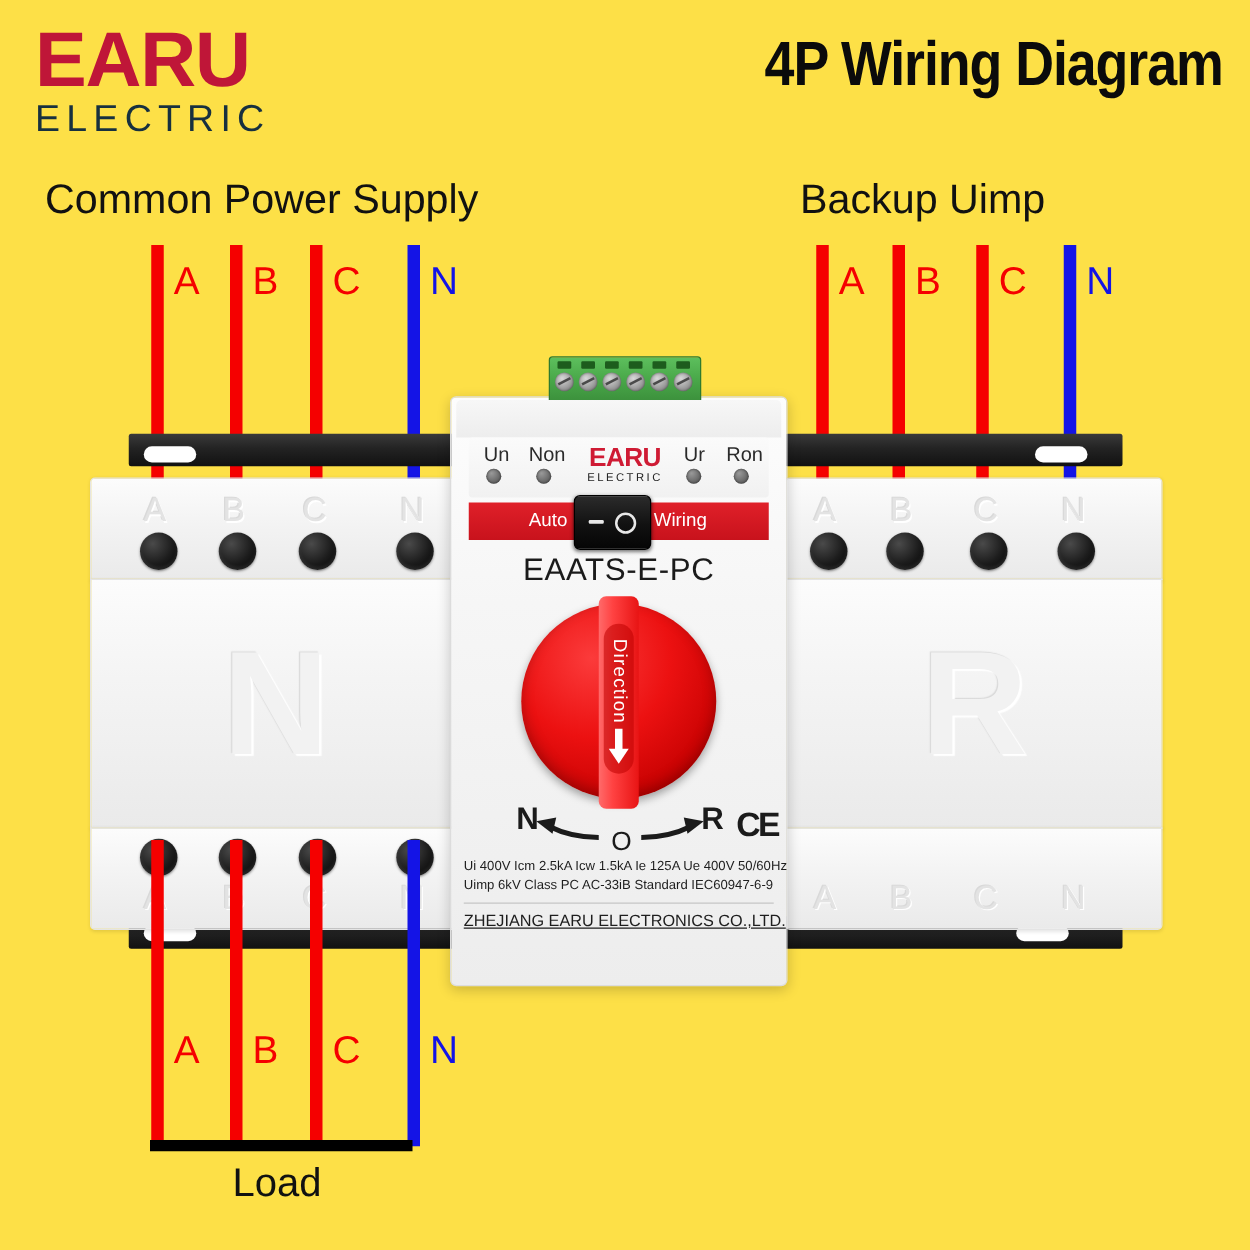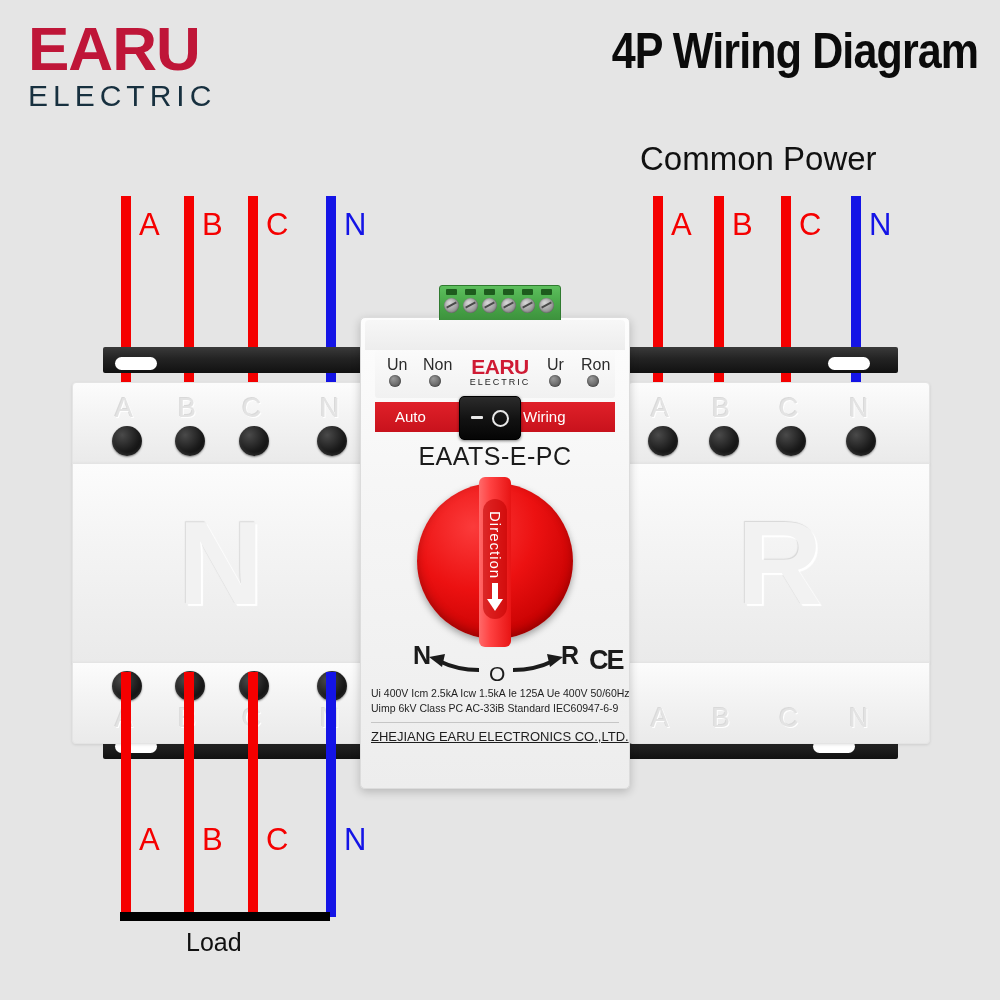--- a/index.html
+++ b/index.html
@@ -4,21 +4,21 @@
 <style>
   html, body {
     margin: 0;
     padding: 0;
     background: #ffffff;
   }
   #page {
     position: relative;
     width: 1000px;
     height: 1000px;
-    background: #e5e5e5;
+    background: #fde047;
     overflow: hidden;
     font-family: "Liberation Sans", sans-serif;
   }
 
   
   .logo {
     position: absolute;
     left: 28px;
     top: 20px;
     width: 220px;
@@ -69,21 +69,21 @@
     font-size: 33px;
     color: #111111;
     white-space: nowrap;
   }
   .src-left  { left: 36px;  top: 140px; }
   .src-right { left: 640px; top: 140px; }
   .load-label {
     position: absolute;
     left: 186px;
     top: 928px;
-    font-size: 25px;
+    font-size: 32px;
     color: #111111;
   }
 
   
   .wire {
     position: absolute;
     width: 10px;
   }
   .wire.red  { background: #f50000; }
   .wire.blue { background: #1414e6; }
@@ -266,21 +266,21 @@
     height: 30px;
     background: linear-gradient(180deg,#e02029 0%,#c8121c 100%);
   }
   .mode-text {
     position: absolute;
     top: 7px;
     font-size: 15px;
     color: #ffffff;
     line-height: 1;
   }
-  .mode-auto   { left: 20px; }
+  .mode-auto   { left: 48px; }
   .mode-manual { left: 148px; }
   .rocker {
     position: absolute;
     left: 98px;
     top: 78px;
     width: 60px;
     height: 42px;
     background: linear-gradient(180deg,#2b2b2b 0%,#111111 55%,#050505 100%);
     border-radius: 5px;
     border: 1px solid #000000;
@@ -442,21 +442,22 @@
 <body>
 
 <div id="page">
 
   <div class="logo">
     <span class="logo-mark">EARU</span>
     <span class="logo-sub">ELECTRIC</span>
   </div>
 
   <div class="title-main">4P Wiring Diagram</div>
-  <div class="src-label src-right">Common Power</div>
+  <div class="src-label src-left">Common Power Supply</div>
+  <div class="src-label src-right">Backup Uimp</div>
   <div class="load-label">Load</div>
 
   <div class="wire red" style="left:121px; top:196px; height:236px;"></div>
   <div class="wire red" style="left:184px; top:196px; height:236px;"></div>
   <div class="wire red" style="left:248px; top:196px; height:236px;"></div>
   <div class="wire blue" style="left:326px; top:196px; height:236px;"></div>
 
   <div class="wlabel red" style="left:139px; top:209px;">A</div>
   <div class="wlabel red" style="left:202px; top:209px;">B</div>
   <div class="wlabel red" style="left:266px; top:209px;">C</div>

